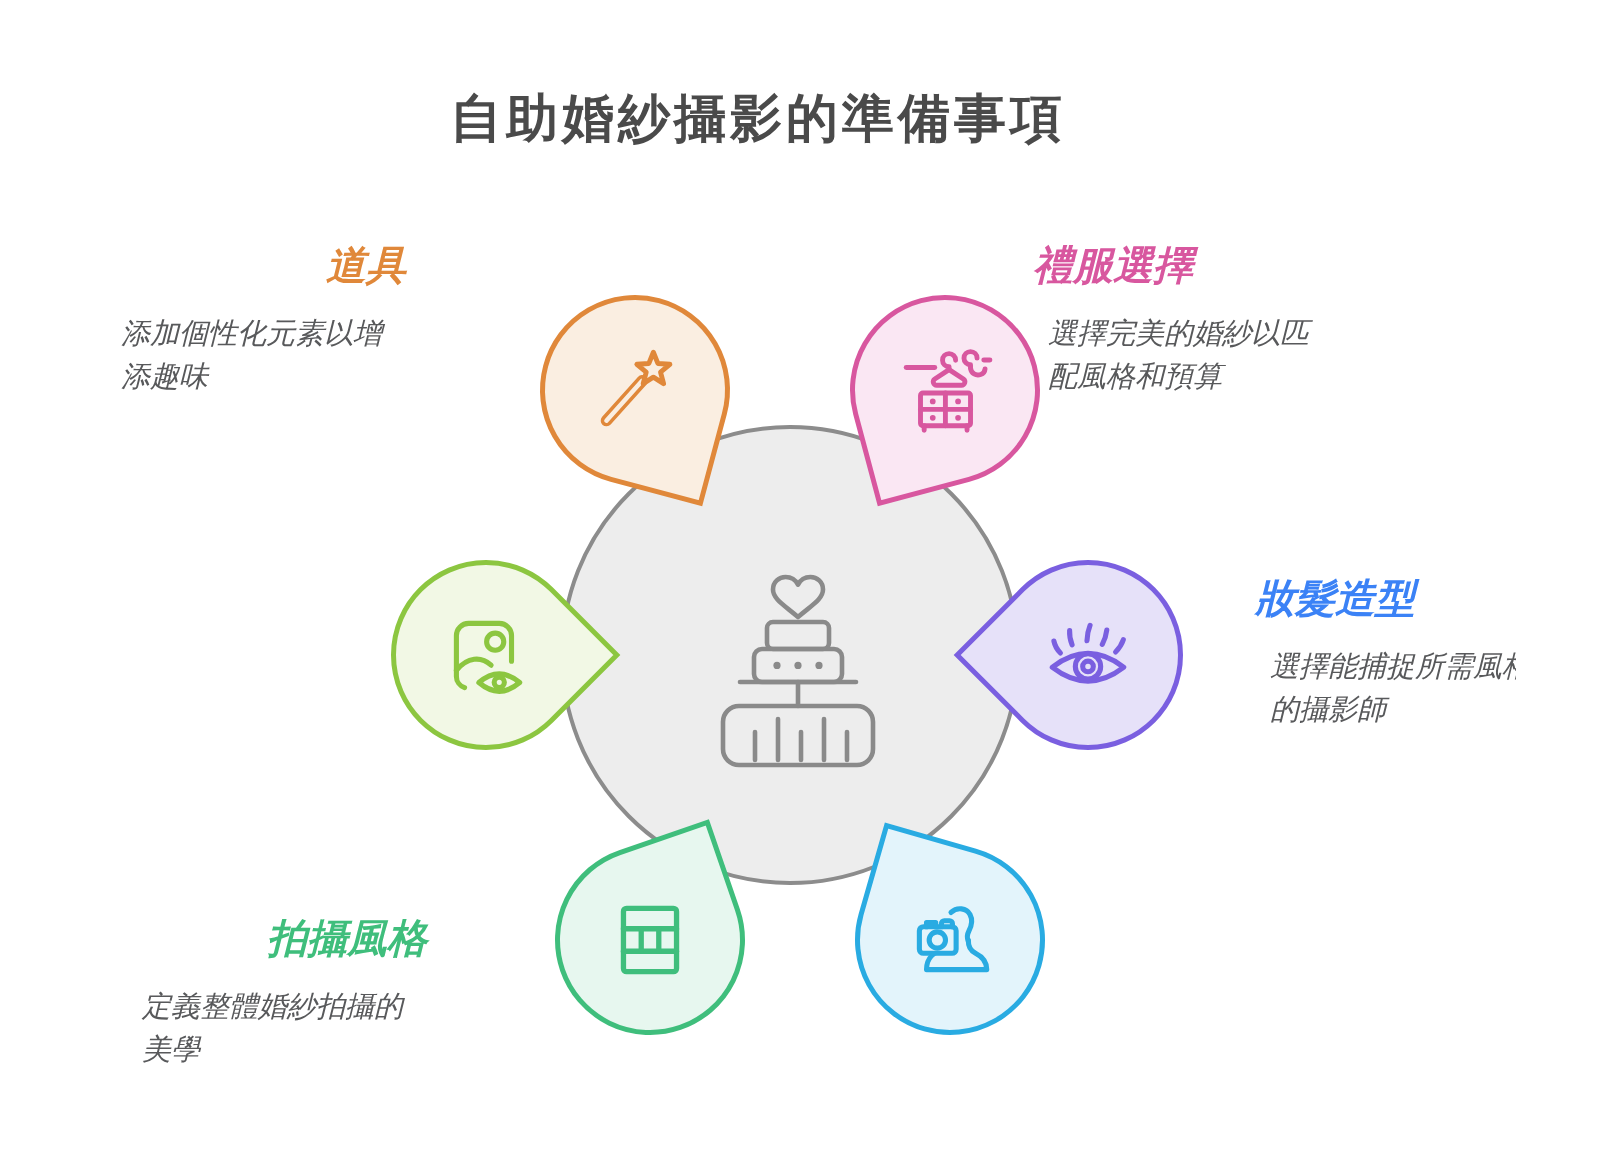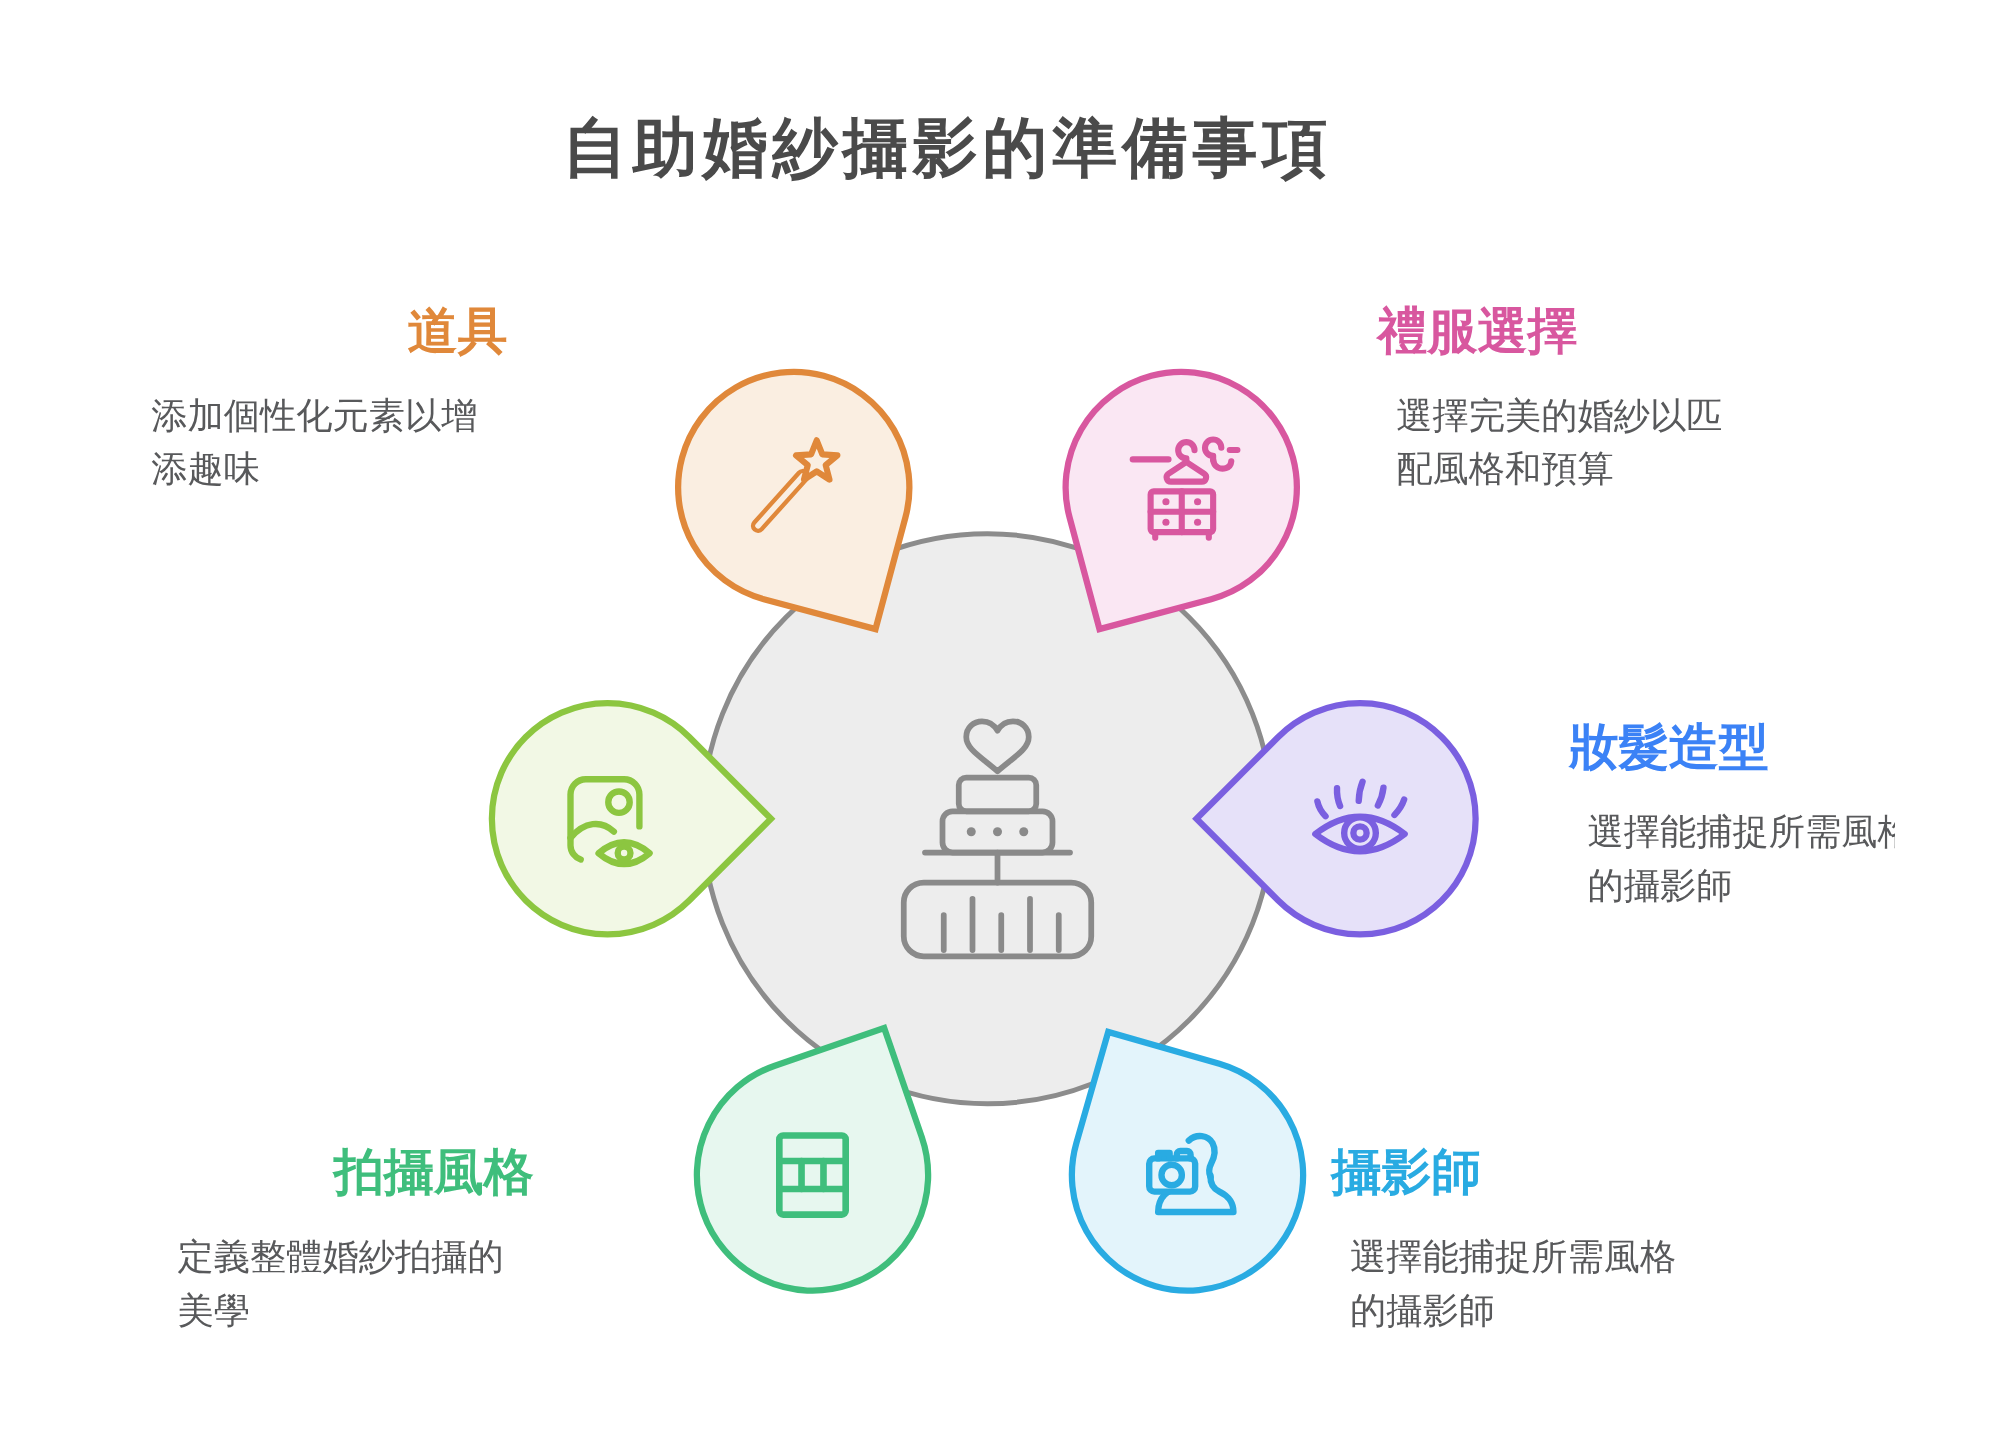--- a/index.html
+++ b/index.html
@@ -35,26 +35,26 @@
   .pin-photographer{left:855px;top:845px;border-color:#29abe2;background:#e3f4fb;
     border-radius:0 50% 50% 50%;transform:rotate(16deg);}
   .pin-photographer .icon-wrap{transform:rotate(-16deg);}
   .pin-style{left:555px;top:845px;border-color:#3fbe7c;background:#e7f7ef;
     border-radius:50% 0 50% 50%;transform:rotate(-19deg);}
   .pin-style .icon-wrap{transform:rotate(19deg);}
   .pin-location{left:391px;top:560px;border-color:#8cc640;background:#f2f8e5;
     border-radius:50% 0 50% 50%;transform:rotate(45deg);}
   .pin-location .icon-wrap{transform:rotate(-45deg);}
   
-  .node-text{position:absolute;width:300px;}
+  .node-text{position:absolute;width:300px;font-style:italic;}
   .node-heading{font-size:40px;font-weight:bold;line-height:1.15;margin:0 0 24px 0;}
   .node-desc{font-size:29px;line-height:1.48;color:#58595b;margin:15px;}
   .align-right .node-heading{text-align:right;}
   .text-props{right:1110px;top:242px;}
-  .text-dress{left:1102px;top:242px;}
+  .text-dress{left:1033px;top:242px;}
   .text-makeup{left:1255px;top:575px;}
   .text-photographer{left:1065px;top:915px;}
   .text-style{right:1089px;top:915px;}
   .text-location{right:1292px;top:573px;}
   .c-props{color:#e0883a;}
   .c-dress{color:#d8579f;}
   .c-makeup{color:#3b82f6;}
   .c-photographer{color:#29abe2;}
   .c-style{color:#3fbe7c;}
   .c-location{color:#8cc640;}
@@ -164,24 +164,20 @@
   <div class="node-text text-dress">
     <h2 class="node-heading c-dress">禮服選擇</h2>
     <p class="node-desc">選擇完美的婚紗以匹配風格和預算</p>
   </div>
 
   <div class="node-text text-makeup">
     <h2 class="node-heading c-makeup">妝髮造型</h2>
     <p class="node-desc">選擇能捕捉所需風格的攝影師</p>
   </div>
 
-  <div class="node-text text-photographer">
-    <h2 class="node-heading c-photographer">攝影師</h2>
-    <p class="node-desc">選擇能捕捉所需風格的攝影師</p>
-  </div>
 
   <div class="node-text text-style align-right">
     <h2 class="node-heading c-style">拍攝風格</h2>
     <p class="node-desc">定義整體婚紗拍攝的美學</p>
   </div>
 
 
 </div>
 
 </body></html>

